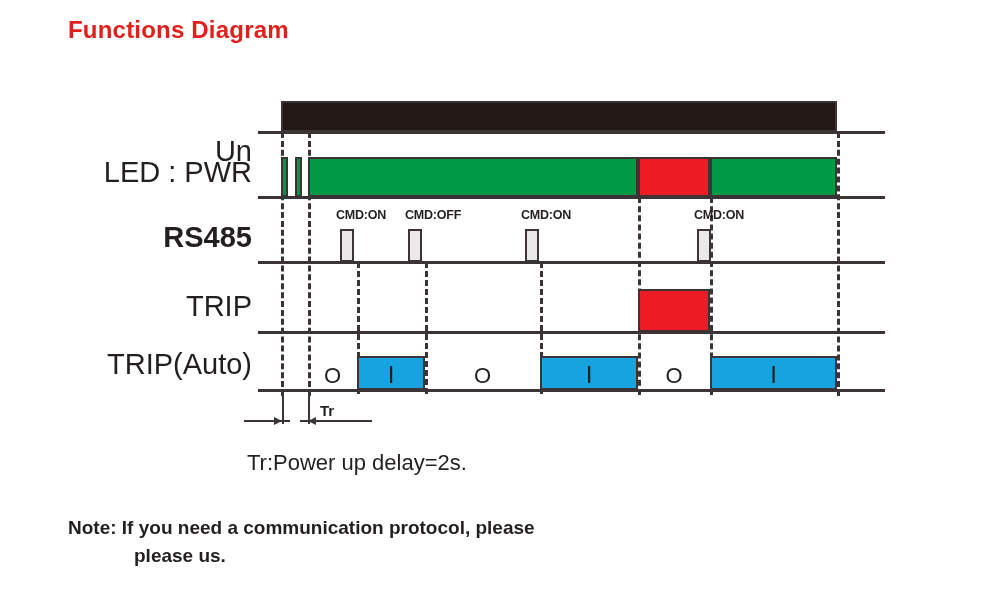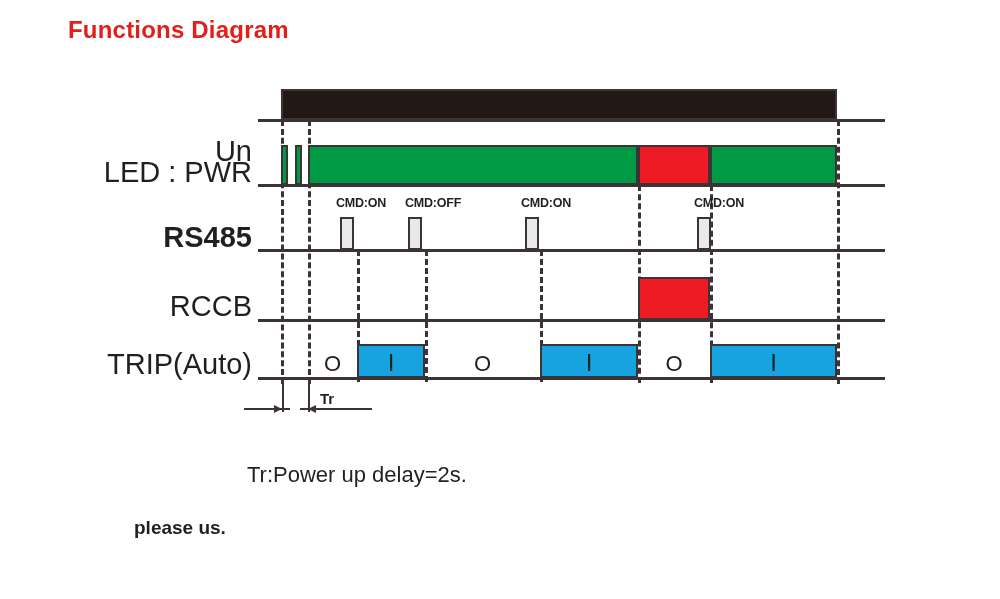--- a/index.html
+++ b/index.html
@@ -45,21 +45,21 @@
   }
   .label-col {
     position: absolute;
     left: 0;
     width: 252px;
   }
 
   
   .diagram {
     position: absolute;
-    left: 0; top: 0;
+    left: 0; top: 12px;
     width: 1000px; height: 587px;
   }
 
   .baseline {
     position: absolute;
     height: 3px;
     background: #3b3335;
   }
 
   .vline {
@@ -148,21 +148,21 @@
 <body>
 
 <div id="page-root">
 
   <div class="title">Functions Diagram</div>
 
   <div class="label-col">
     <div class="row-label" style="top:89px;margin-top:48px;">Un</div>
     <div class="row-label" style="top:158px;">LED : PWR</div>
     <div class="row-label" style="top:223px;font-weight:bold;">RS485</div>
-    <div class="row-label" style="top:292px;">RCCB</div>
+    <div class="row-label" style="top:292px;">TRIP</div>
     <div class="row-label" style="top:350px;">TRIP(Auto)</div>
   </div>
 
   <div class="diagram">
 
     <div class="vline" style="left:281px; top:120px;  height:264px;"></div>
     <div class="vline" style="left:308px; top:120px;  height:264px;"></div>
     <div class="vline" style="left:357px; top:250px;  height:132px;"></div>
     <div class="vline" style="left:425px; top:250px;  height:132px;"></div>
     <div class="vline" style="left:540px; top:250px;  height:132px;"></div>
@@ -214,19 +214,20 @@
     <div class="solid-vline" style="left:282px; top:384px; height:28px;"></div>
     <div class="solid-vline" style="left:308px; top:384px; height:28px;"></div>
     <div class="tr-axis" style="left:244px; top:408px; width:46px;"></div>
     <div class="tr-arrow-right" style="left:274px; top:405px;"></div>
     <div class="tr-axis" style="left:300px; top:408px; width:72px;"></div>
     <div class="tr-arrow-left" style="left:308px; top:405px;"></div>
     <div class="tr-text" style="left:320px; top:390px;">Tr</div>
 
   </div>
 
-  <div class="caption" style="left:247px; top:450px;margin-top:12px;">Tr:Power up delay=2s.</div>
+  <div class="caption" style="left:247px; top:450px;">Tr:Power up delay=2s.</div>
 
   <div class="note" style="left:68px; top:514px;">
+    <div>Note: If you need a communication protocol, please</div>
     <div class="note-line2">please us.</div>
   </div>
 
 </div>
 
 </body></html>

